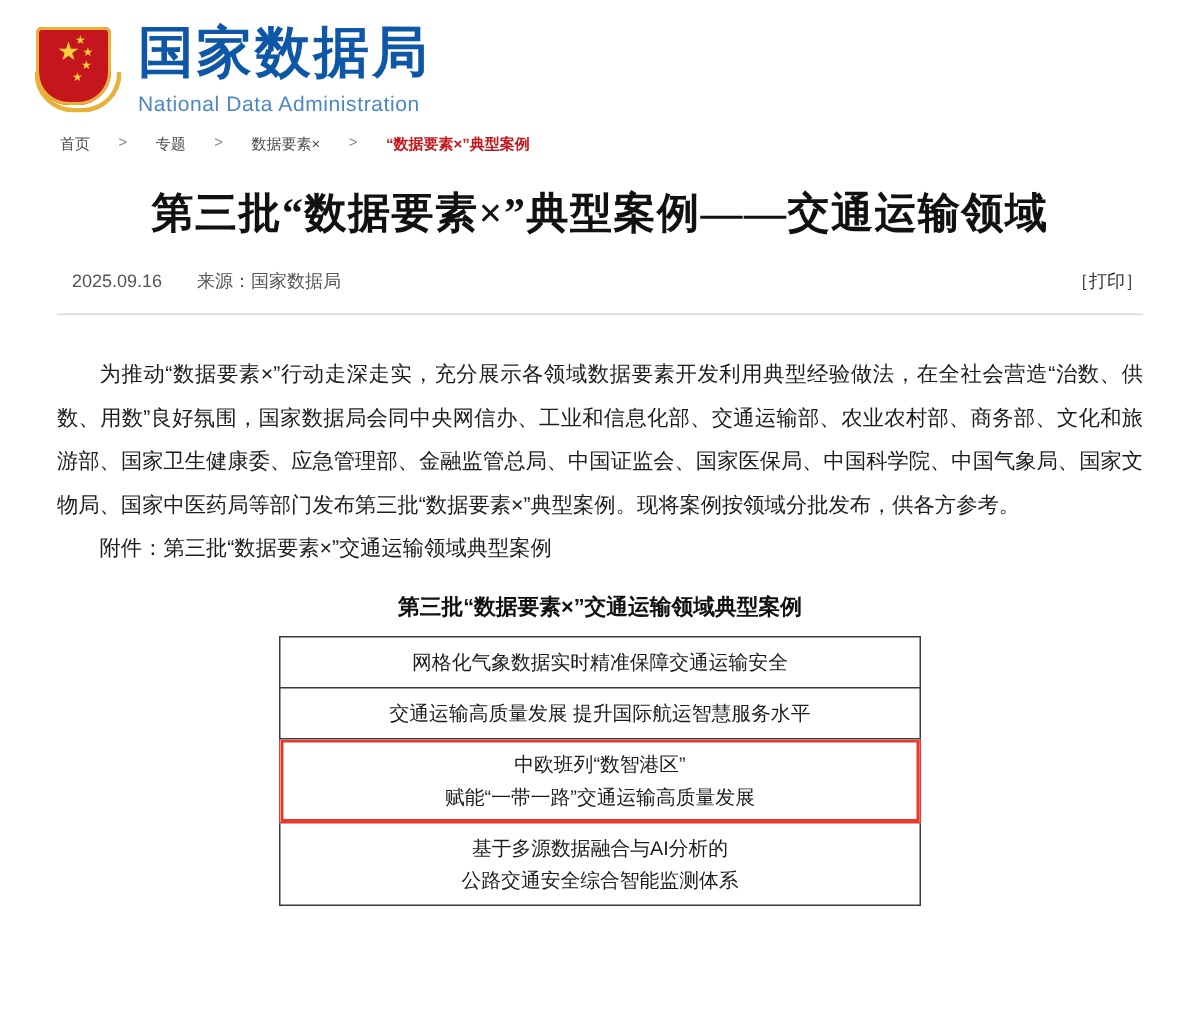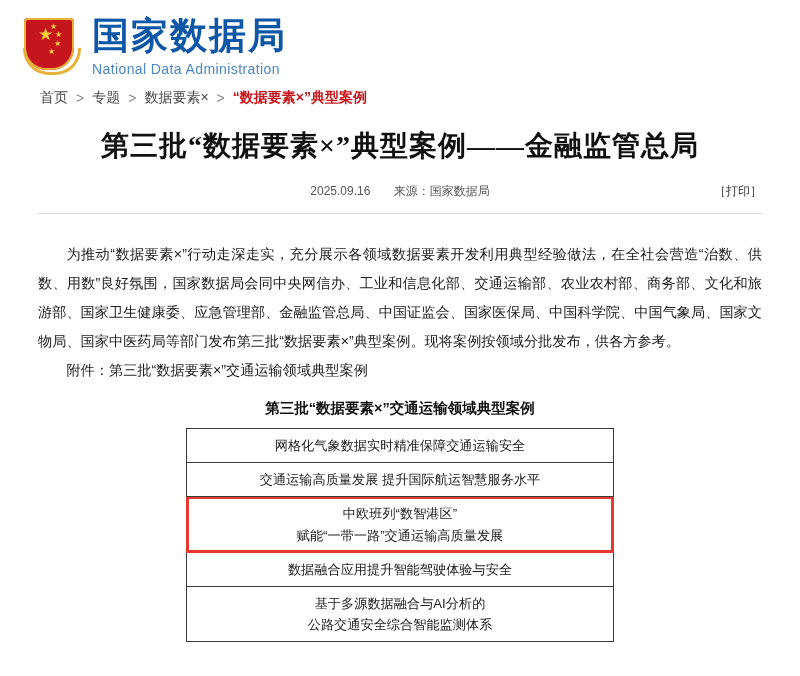--- a/index.html
+++ b/index.html
@@ -77,25 +77,25 @@
   .org-en {
     font-size: 14px;
     color: #4a87c4;
     letter-spacing: 0.4px;
     margin-top: 4px;
   }
 
   
   .breadcrumb {
     margin: 12px 0 0 40px;
-    font-size: 14px;
+    font-size: 10px;
     color: #4a4a4a;
     display: flex;
     align-items: center;
-    gap: 8px;
+    gap: 19px;
   }
   .breadcrumb a {
     color: #4a4a4a;
     text-decoration: none;
   }
   .breadcrumb .sep { color: #8a8a8a; }
   .breadcrumb .current {
     color: #c4161c;
     font-weight: bold;
   }
@@ -109,21 +109,20 @@
     text-align: center;
     font-family: "Liberation Serif", "DejaVu Serif", serif;
     font-size: 28px;
     font-weight: bold;
     color: #111;
     letter-spacing: 1px;
   }
   .meta-row {
     margin-top: 18px;
     position: relative;
-    text-align: center;
     font-size: 12px;
     color: #555;
     height: 18px;
   }
   .meta-row .meta-item { margin: 0 10px; }
   .print-link {
     position: absolute;
     right: 0;
     top: 0;
     font-size: 12px;
@@ -198,21 +197,21 @@
     <span class="sep">&gt;</span>
     <a href="#">专题</a>
     <span class="sep">&gt;</span>
     <a href="#">数据要素×</a>
     <span class="sep">&gt;</span>
     <span class="current">“数据要素×”典型案例</span>
   </div>
 
   <div class="article">
 
-    <div class="doc-title">第三批“数据要素×”典型案例——金融监管总局</div>
+    <div class="doc-title">第三批“数据要素×”典型案例——交通运输领域</div>
 
     <div class="meta-row">
       <span class="meta-item">2025.09.16</span>
       <span class="meta-item">来源：国家数据局</span>
       <span class="print-link">［打印］</span>
     </div>
 
     <div class="divider"></div>
 
     <div class="body-text">
@@ -230,23 +229,20 @@
         <tr>
           <td>交通运输高质量发展 提升国际航运智慧服务水平</td>
         </tr>
         <tr class="highlight">
           <td>
             <div>中欧班列“数智港区”</div>
             <div>赋能“一带一路”交通运输高质量发展</div>
           </td>
         </tr>
         <tr>
-          <td>数据融合应用提升智能驾驶体验与安全</td>
-        </tr>
-        <tr>
           <td>
             <div>基于多源数据融合与AI分析的</div>
             <div>公路交通安全综合智能监测体系</div>
           </td>
         </tr>
       </tbody>
     </table>
 
   </div>
 </div>

